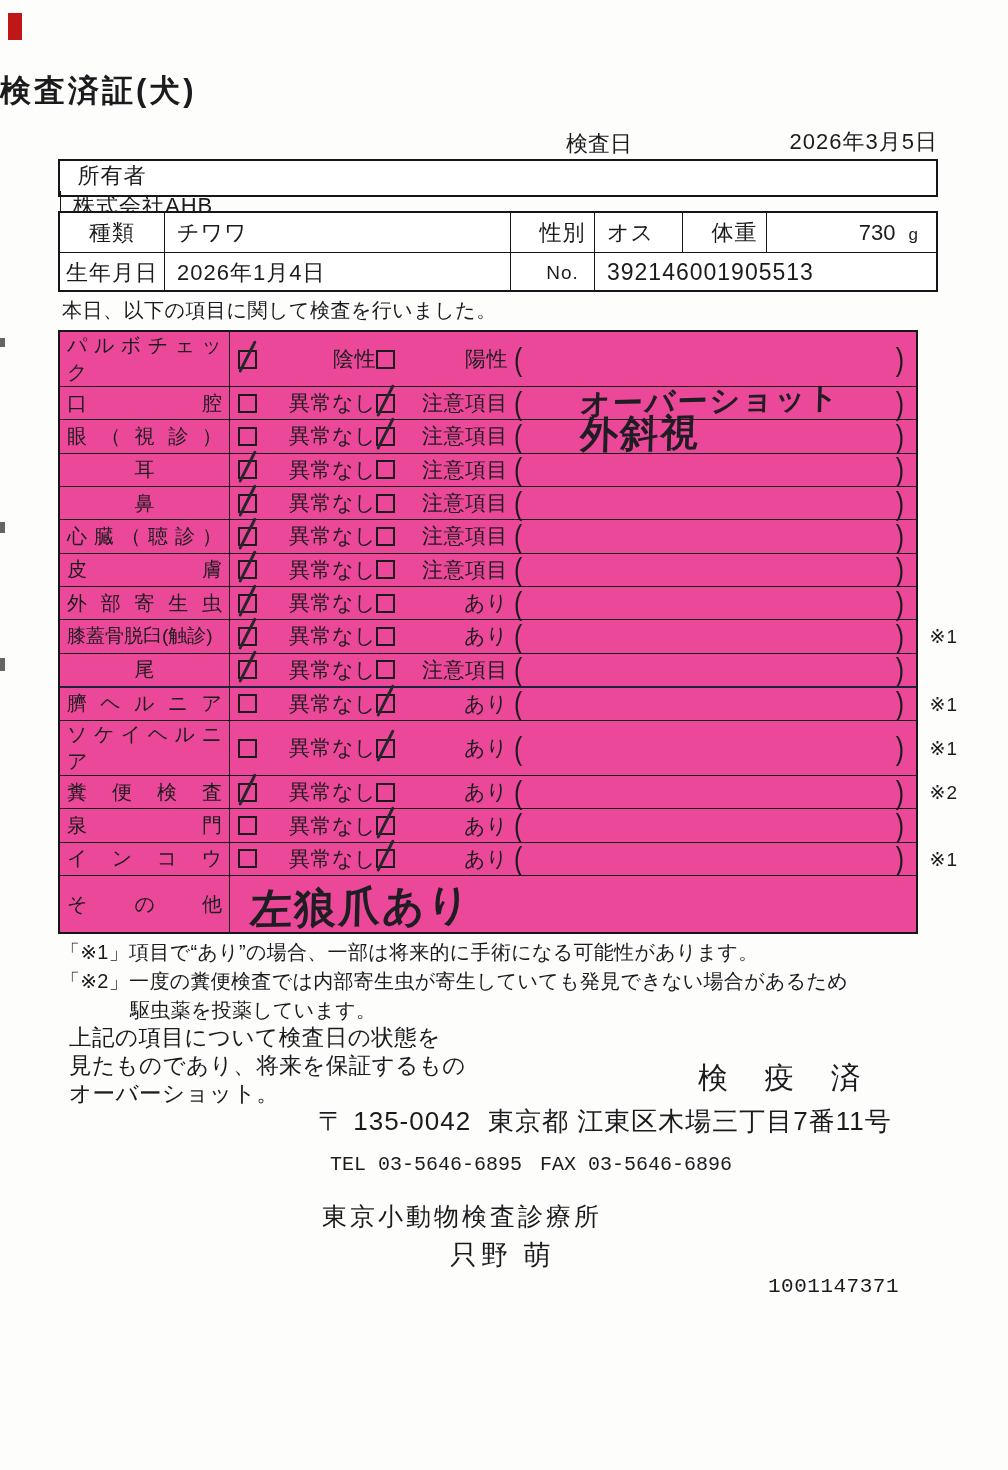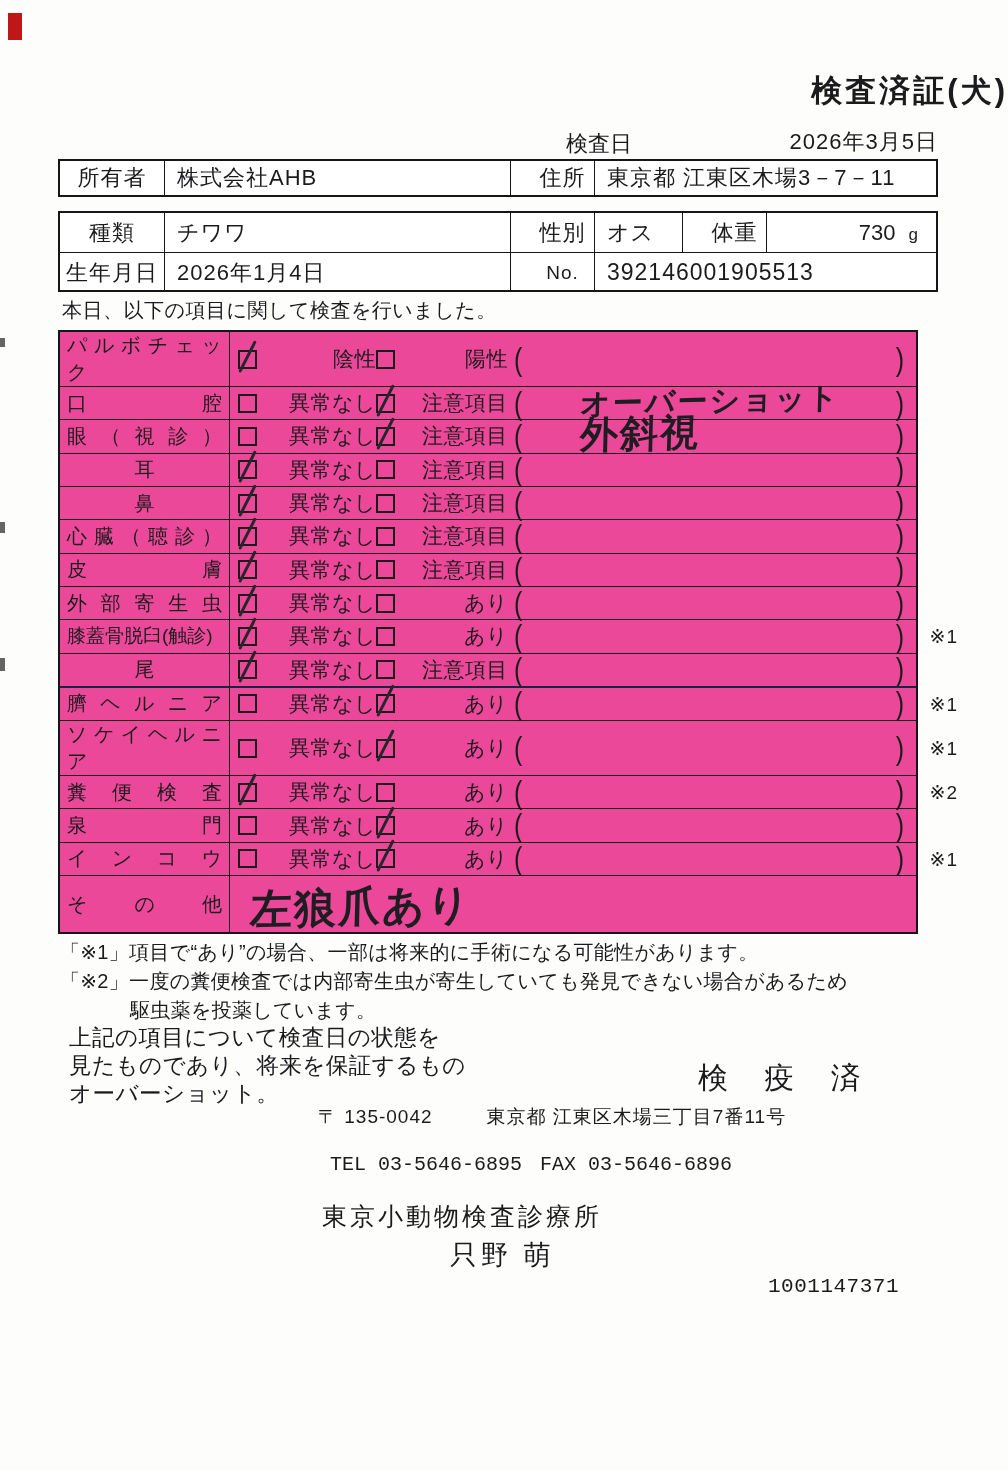--- a/index.html
+++ b/index.html
@@ -5,36 +5,36 @@
   html,body{margin:0;padding:0;background:#e8e8e8;}
   .page{
     position:relative; width:1008px; height:1470px; background:#fdfdfc;
     font-family:"Liberation Sans","DejaVu Sans",sans-serif;
     color:#1b1b1e; overflow:hidden; margin:0 auto;
   }
   
   .corner-mark{position:absolute; left:8px; top:13px; width:14px; height:27px; background:#bf1717;}
   .speck{position:absolute; left:0; width:5px; background:#4a4a4a; opacity:.85;}
   
-  .title{position:absolute; left:0; top:70px; width:1008px; text-align:right;
+  .title{position:absolute; left:0; top:70px; width:1008px; text-align:left;
     font-size:31px; font-weight:600; letter-spacing:3px; margin:0;}
   
   .exam-date-label{position:absolute; left:566px; top:129px; font-size:22px;}
   .exam-date-value{position:absolute; right:70px; top:127px; font-size:22px; letter-spacing:1px;}
   
   .btable{position:absolute; left:58px; width:880px; border:2px solid #15151a; box-sizing:border-box; background:#fff;}
   .trow{display:flex; align-items:stretch;}
   .bt{border-top:1.6px solid #15151a;}
   .cell{display:flex; align-items:center; box-sizing:border-box; font-size:22px;}
   .cell.lbl{justify-content:center; letter-spacing:1px;}
   .cell.val{padding-left:12px; letter-spacing:1px;}
   .bl{border-left:1.6px solid #15151a;}
   .w104{width:104px;} .w346{width:346px;} .w84{width:84px;padding-left:20px;} .w88{width:88px;}
   .grow{flex:1;}
-  .tableA{top:159px; height:38px;}
+  .tableA{top:159px; height:38px;flex-direction:column;}
   .tableB{top:211px; height:81px;}
   .tableB .trow{height:39px;}
   .weight-cell{flex:1; display:flex; align-items:center; justify-content:flex-end; padding-right:18px; gap:13px;}
   .weight-unit{font-size:17px; position:relative; top:2px;}
   .no-label{font-size:19px;}
   .no-value{font-size:23px; letter-spacing:1.5px;}
   
   .intro{position:absolute; left:62px; top:297px; font-size:20px; letter-spacing:.5px;}
   
   .exam-table{position:absolute; left:58px; top:330px; width:860px; height:604px;
@@ -63,21 +63,21 @@
   .note{position:absolute; left:72px; top:50%; transform:translateY(-54%) rotate(-1.5deg) skewX(-3deg); font-size:30px; letter-spacing:2px;}
   .note.note-lg{font-size:38px;}
   .hand-big{font-size:42px; margin-left:12px; position:relative; top:3px; letter-spacing:2px;}
   
   .footnotes{position:absolute; left:60px; top:938px; font-size:20px; line-height:29px; letter-spacing:.3px;}
   .fn-indent{padding-left:70px;}
   
   .disclaimer{position:absolute; left:69px; top:1024px; font-size:22.5px; line-height:28px; font-weight:400; letter-spacing:.5px;}
   .stamp{position:absolute; left:698px; top:1058px; font-size:30px; letter-spacing:14px; font-weight:500;}
   
-  .postal-line{position:absolute; left:318px; top:1104px; font-size:19px; display:flex; gap:54px; letter-spacing:1px;}
+  .postal-line{position:absolute; left:318px; top:1104px; font-size:26px; display:flex; gap:17px; letter-spacing:1px;}
   .tel-line{position:absolute; left:330px; top:1153px; font-size:20px; display:flex; gap:18px;
     font-family:"Liberation Mono","DejaVu Sans Mono",monospace;}
   .clinic-name{position:absolute; left:322px; top:1200px; font-size:25px; letter-spacing:3px; font-weight:500;}
   .examiner{position:absolute; left:450px; top:1237px; font-size:27px; letter-spacing:4px;}
   .serial{position:absolute; left:768px; top:1275px; font-size:21px;
     font-family:"Liberation Mono","DejaVu Sans Mono",monospace; letter-spacing:.5px;}
 </style>
 </head>
 <body>
 

